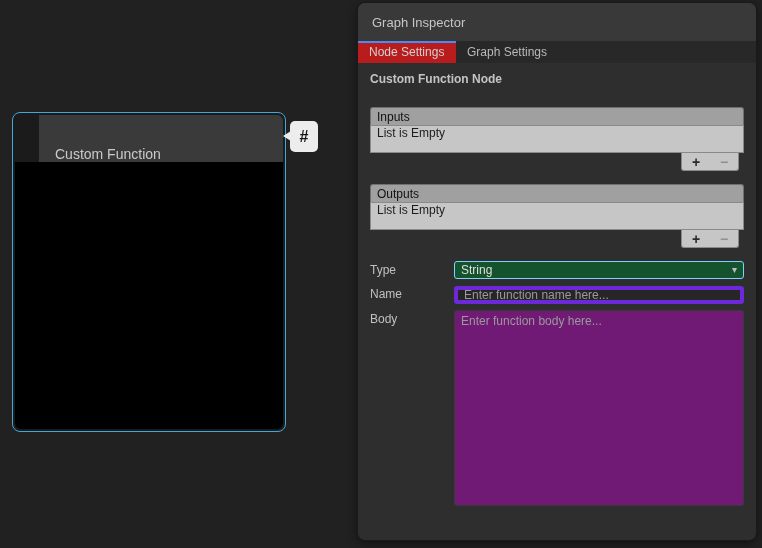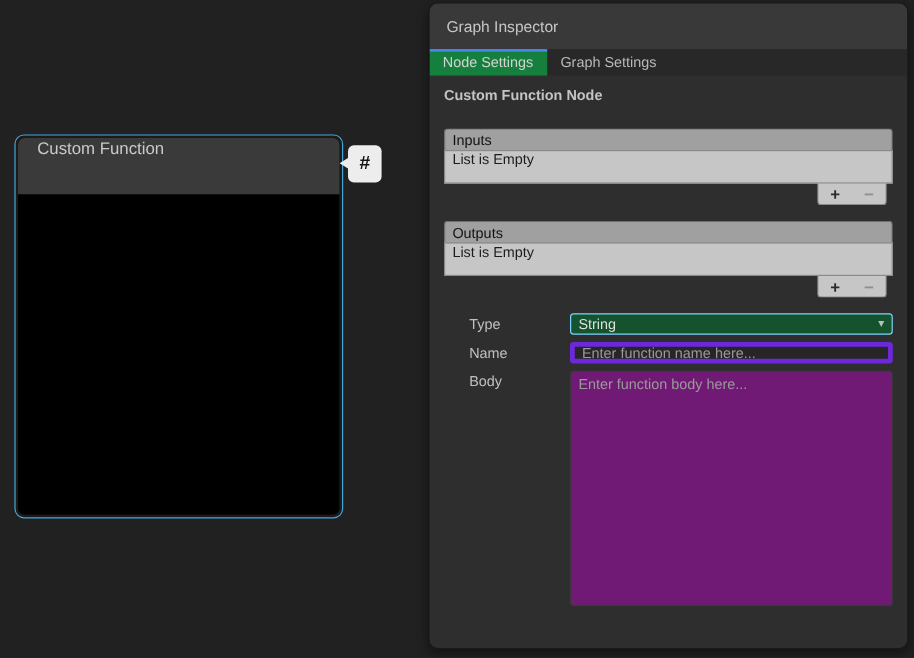--- a/index.html
+++ b/index.html
@@ -15,22 +15,22 @@
   .canvas { position:absolute; inset:0; }
 
   .node {
     position:absolute; left:12px; top:112px; width:274px; height:320px;
     border:1px solid #43a7dc; border-radius:8px;
     background:#1b1b1b; padding:2px; overflow:hidden;
   }
   .node-inner { width:100%; height:100%; border-radius:6px; overflow:hidden;
     display:flex; flex-direction:column; }
   .node-title {
-    height:47px; background:#3a3a3a; display:flex; align-items:flex-start;
-    padding-left:16px; font-size:14px; color:#cacaca; flex:0 0 auto;
+    height:47px; background:#3a3a3a; display:flex; align-items:flex-end;
+    padding-left:16px; font-size:14px; color:#cacaca; flex:0 0 auto;margin-left:24px;
   }
   .node-body { flex:1; background:#000; }
 
   .badge {
     position:absolute; left:290px; top:121px; width:28px; height:31px;
     background:#ededed; border-radius:5px; display:flex; align-items:center;
     justify-content:center; font-size:16px; font-weight:700; color:#151515;
   }
   .badge-tip {
     position:absolute; left:283px; top:131px; width:0; height:0;
@@ -47,21 +47,21 @@
   }
   .panel-title {
     height:38px; background:#393939; display:flex; align-items:center;
     padding-left:14px; font-size:13px; color:#c6c6c6; flex:0 0 auto;
   }
   .tabbar { height:22px; background:#282828; display:flex; flex:0 0 auto; }
   .tab {
     height:22px; padding:0 11px; display:flex; align-items:center;
     font-size:12px; color:#b9b9b9; cursor:default; position:relative;
   }
-  .tab.active { background:#15803d; color:#d2d2d2; min-width:98px;text-align:right; }
+  .tab.active { background:#b91c1c; color:#d2d2d2; min-width:98px;text-align:right; }
   .tab.active::before {
     content:""; position:absolute; top:0; left:0; right:0; height:2px;
     background:#4a8af4;
   }
 
   .content { flex:1; padding:9px 12px 0 12px; }
   .section-title { font-size:12px; font-weight:700; color:#c4c4c4; margin-bottom:21px; }
 
   
   .rlist { margin-bottom:13px; }
@@ -78,21 +78,21 @@
     display:flex; justify-content:flex-end; margin-right:5px;
   }
   .rlist-footer-box {
     width:58px; height:18px; background:#c6c6c6; border:1px solid #8a8a8a; border-top:none;
     border-radius:0 0 3px 3px; display:flex; align-items:center; justify-content:space-around;
   }
   .btn-add { font-size:14px; font-weight:700; color:#2a2a2a; line-height:1; cursor:default; }
   .btn-remove { font-size:14px; font-weight:700; color:#8f8f8f; line-height:1; cursor:default; }
 
   
-  .field-row { display:flex; margin-bottom:6px; align-items:flex-start;margin-left:21px; }
+  .field-row { display:flex; margin-bottom:6px; align-items:flex-start; }
   .field-label { width:84px; flex:0 0 auto; font-size:12px; color:#c0c0c0; padding-top:2px; }
   .field-control { flex:1; }
 
   .dropdown {
     height:18px; background:#14532d; border:1px solid #7dd3fc; border-radius:3px;
     display:flex; align-items:center; padding:0 6px; font-size:12px; color:#dfdfdf;
     position:relative; cursor:default;
   }
   .dropdown .arrow {
     position:absolute; right:6px; top:50%; transform:translateY(-54%);

